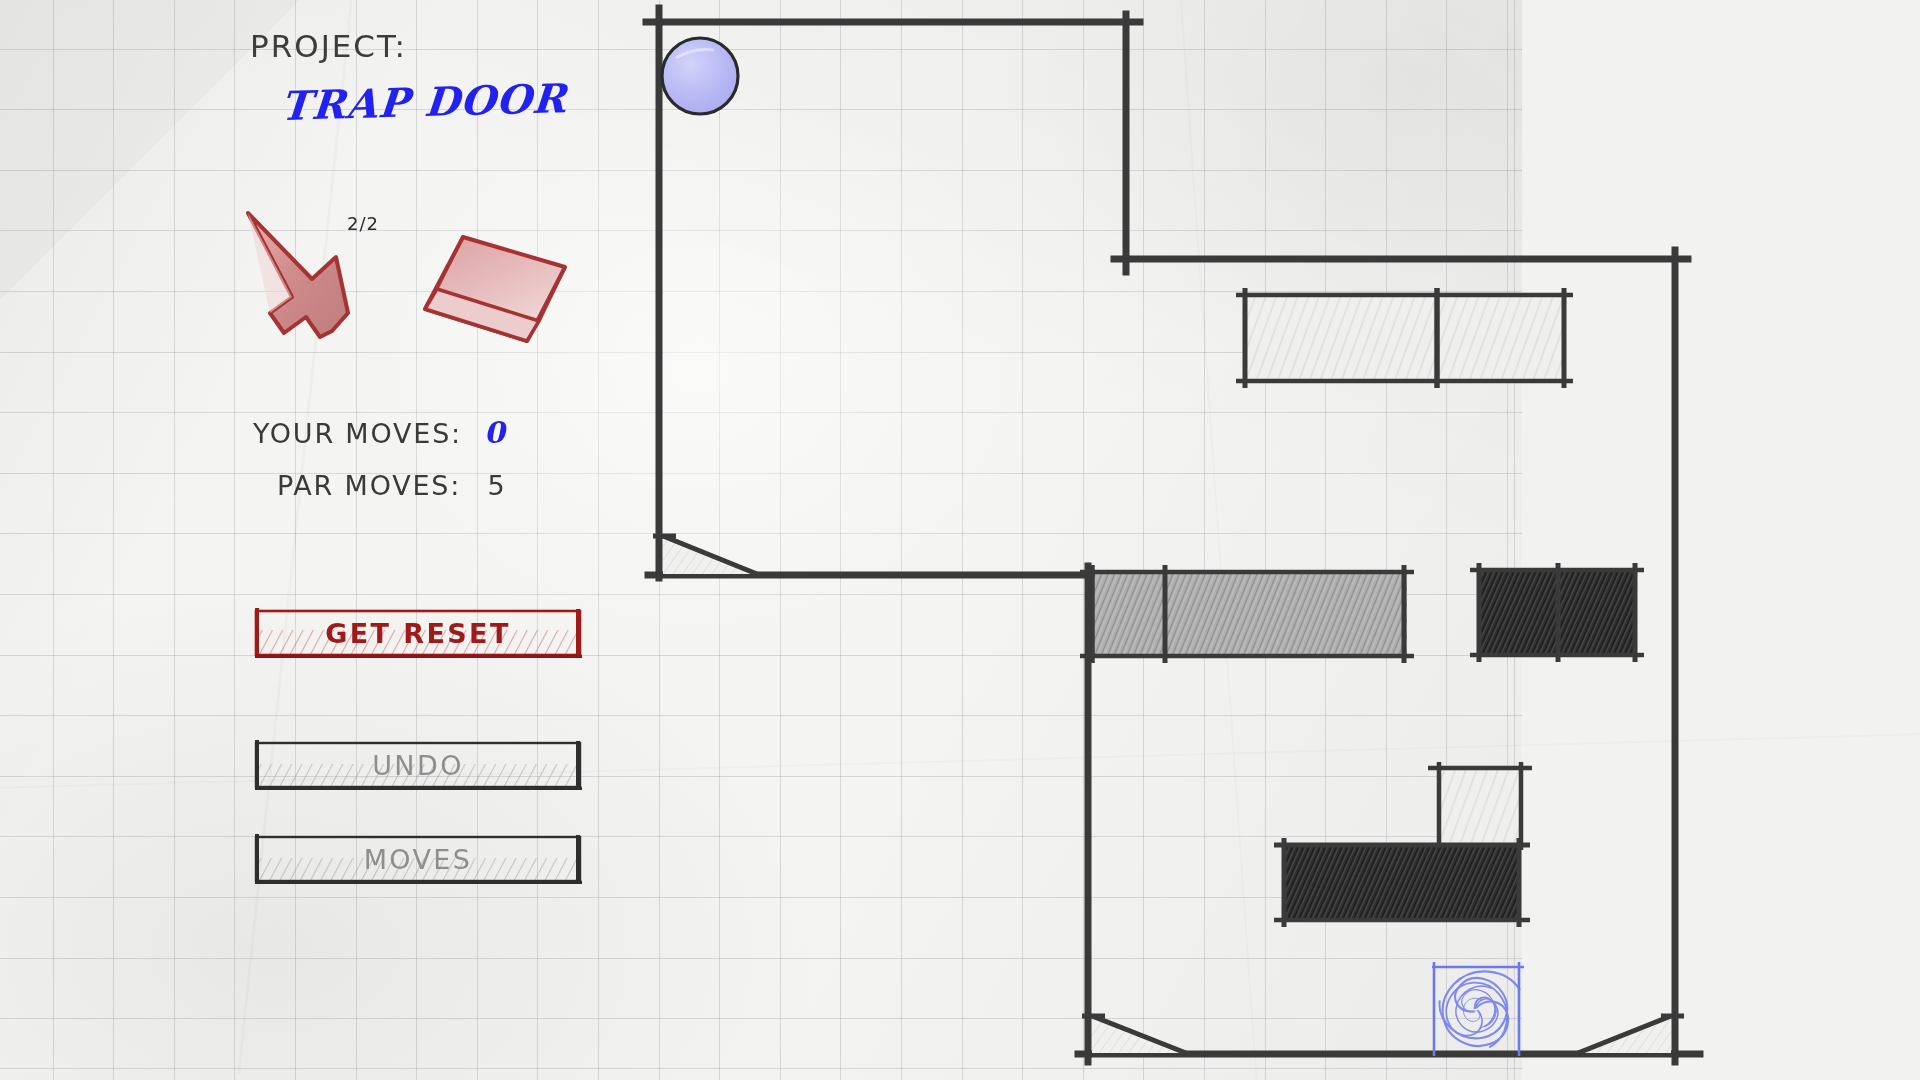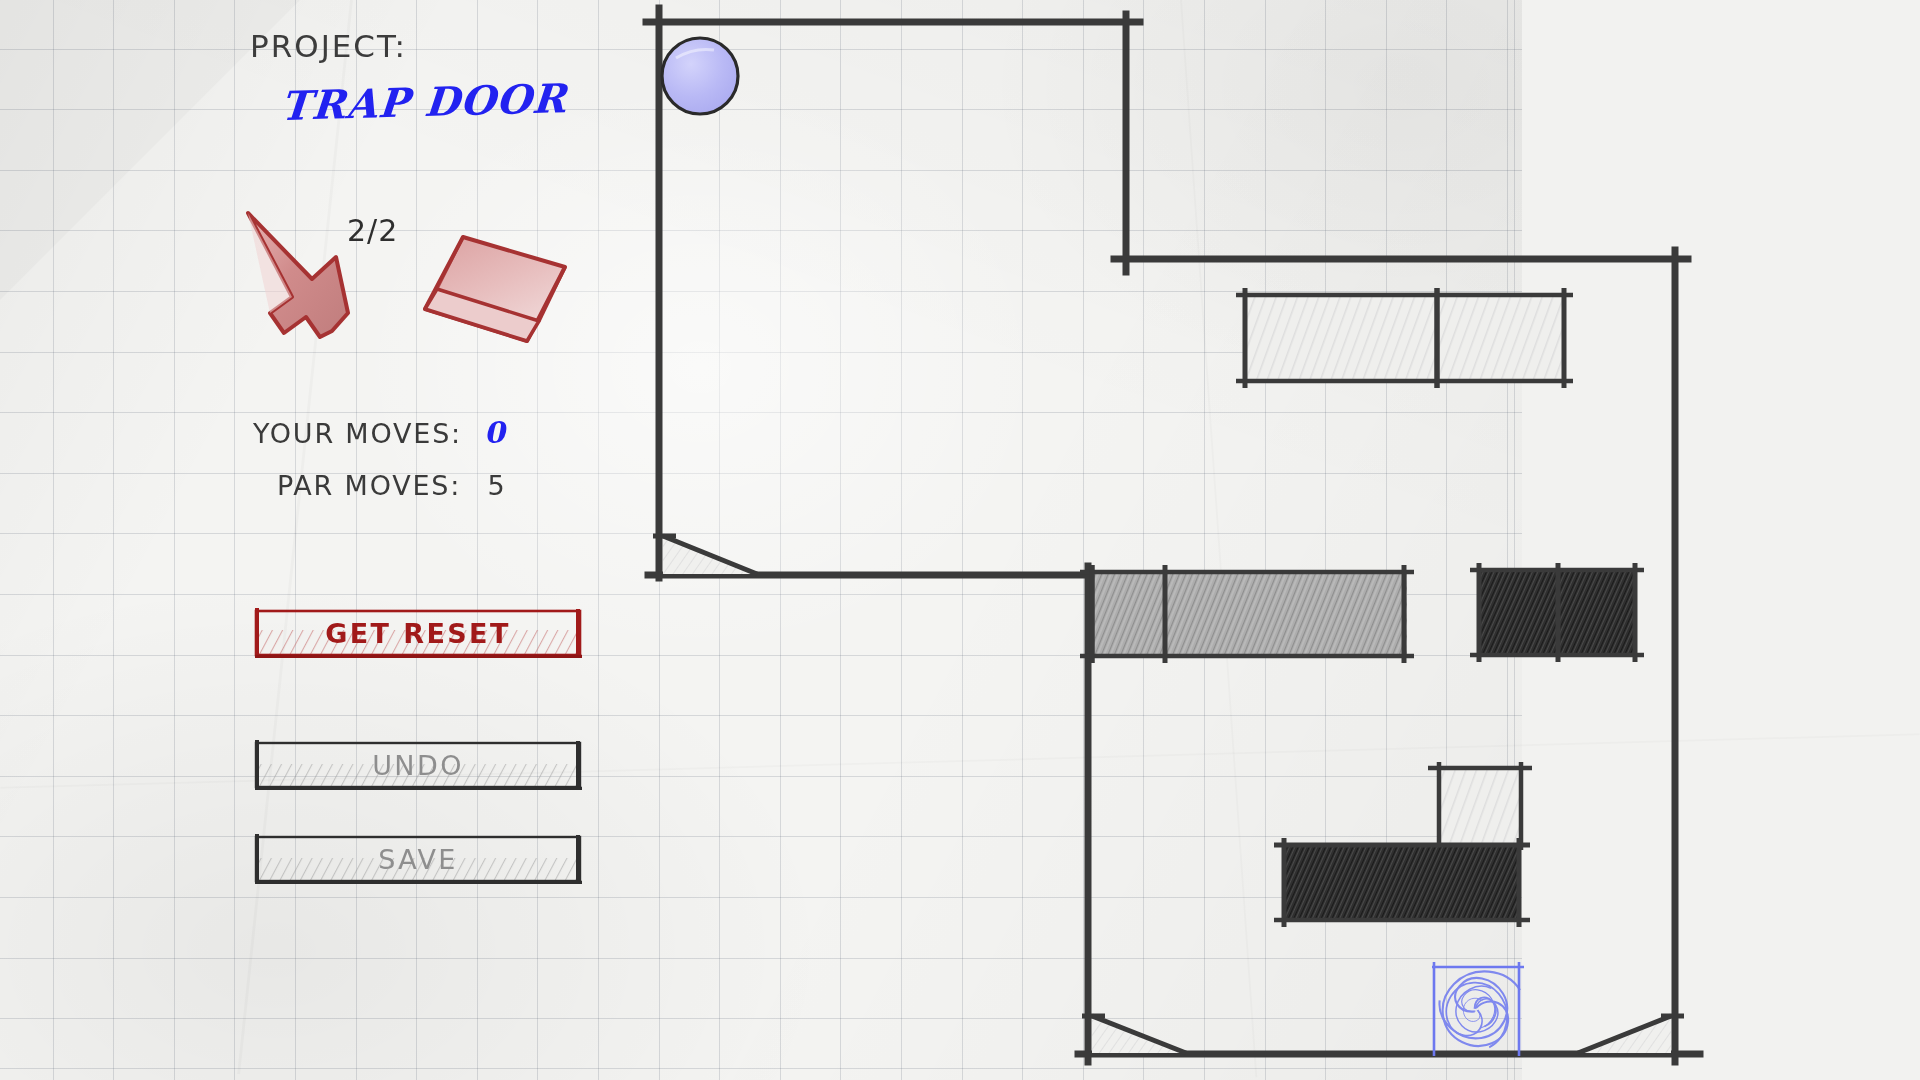--- a/index.html
+++ b/index.html
@@ -71,21 +71,21 @@
   
   #tools {
     position: absolute;
     left: 240px; top: 205px;
     width: 360px; height: 160px;
   }
 
   .tool-count {
     position: absolute;
     left: 107px; top: 8px;
-    font-size: 30px;
+    font-size: 18px;
     color: #2e2e2e;
     font-family: "DejaVu Sans", sans-serif;
     letter-spacing: 1px;
   }
 
   
   .stat-row {
     position: absolute;
     font-size: 27px;
     letter-spacing: 1.8px;
@@ -241,21 +241,21 @@
     </div>
 
     <div class="btn btn-gray" id="btn-reset">
       <svg class="frame" viewBox="0 0 330 50" preserveAspectRatio="none">
         <rect x="3" y="24" width="324" height="24" fill="url(#hatchGray1)"></rect>
         <rect x="3" y="3" width="324" height="44" fill="none" stroke="#2e2e2e" stroke-width="2.4"></rect>
         <line x1="4" y1="0" x2="4" y2="50" stroke="#2e2e2e" stroke-width="4"></line>
         <line x1="325" y1="1" x2="325" y2="50" stroke="#2e2e2e" stroke-width="4"></line>
         <line x1="2" y1="48.5" x2="329" y2="48.5" stroke="#2e2e2e" stroke-width="3.6"></line>
       </svg>
-      <span class="cap">SAVE</span>
+      <span class="cap">MOVES</span>
     </div>
 
   </div>
 
   <svg id="board" viewBox="0 0 1920 1080">
     <defs>
 
       <pattern id="shadeLight" width="10" height="10" patternUnits="userSpaceOnUse" patternTransform="rotate(20)">
         <rect width="10" height="10" fill="#efefed"></rect>
         <line x1="0" y1="0" x2="0" y2="10" stroke="#dedede" stroke-width="3"></line>

